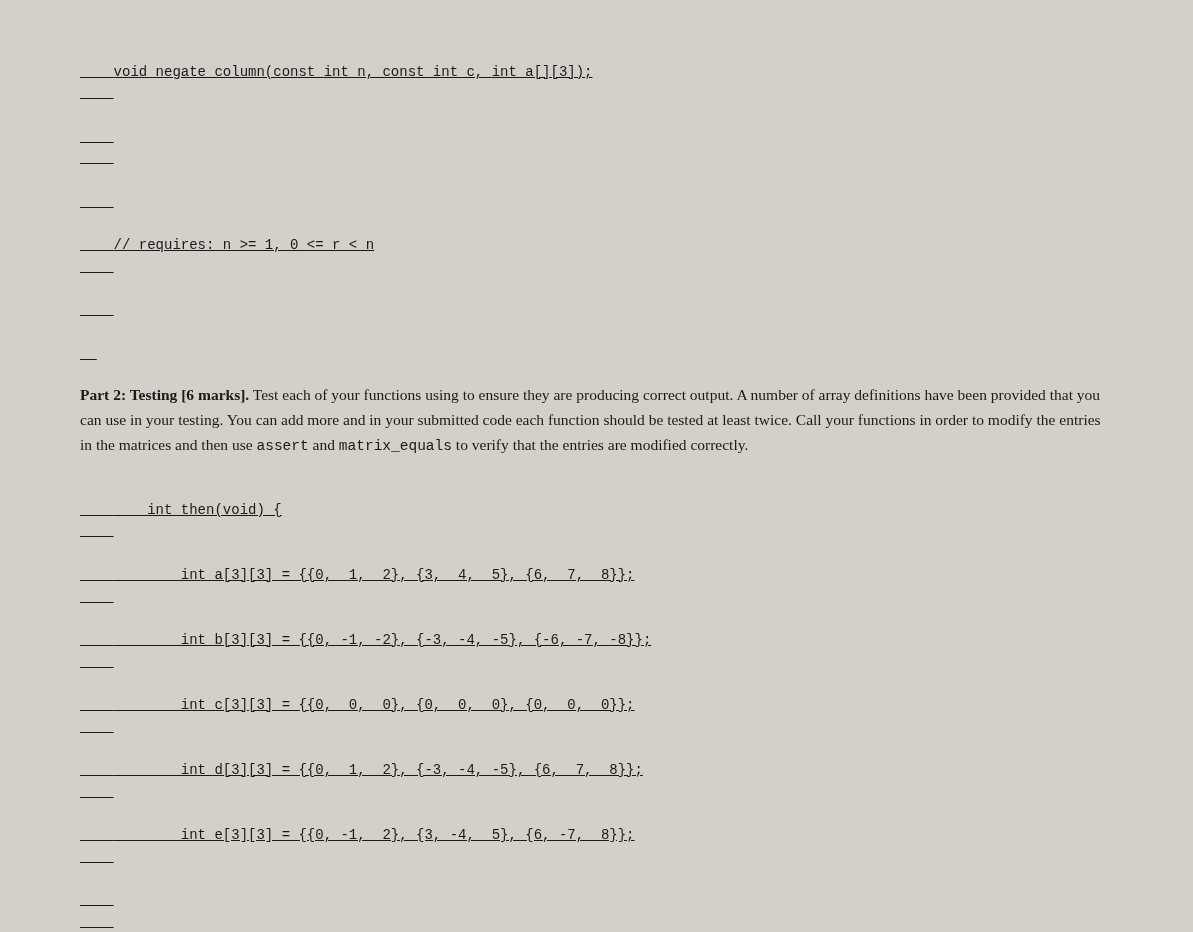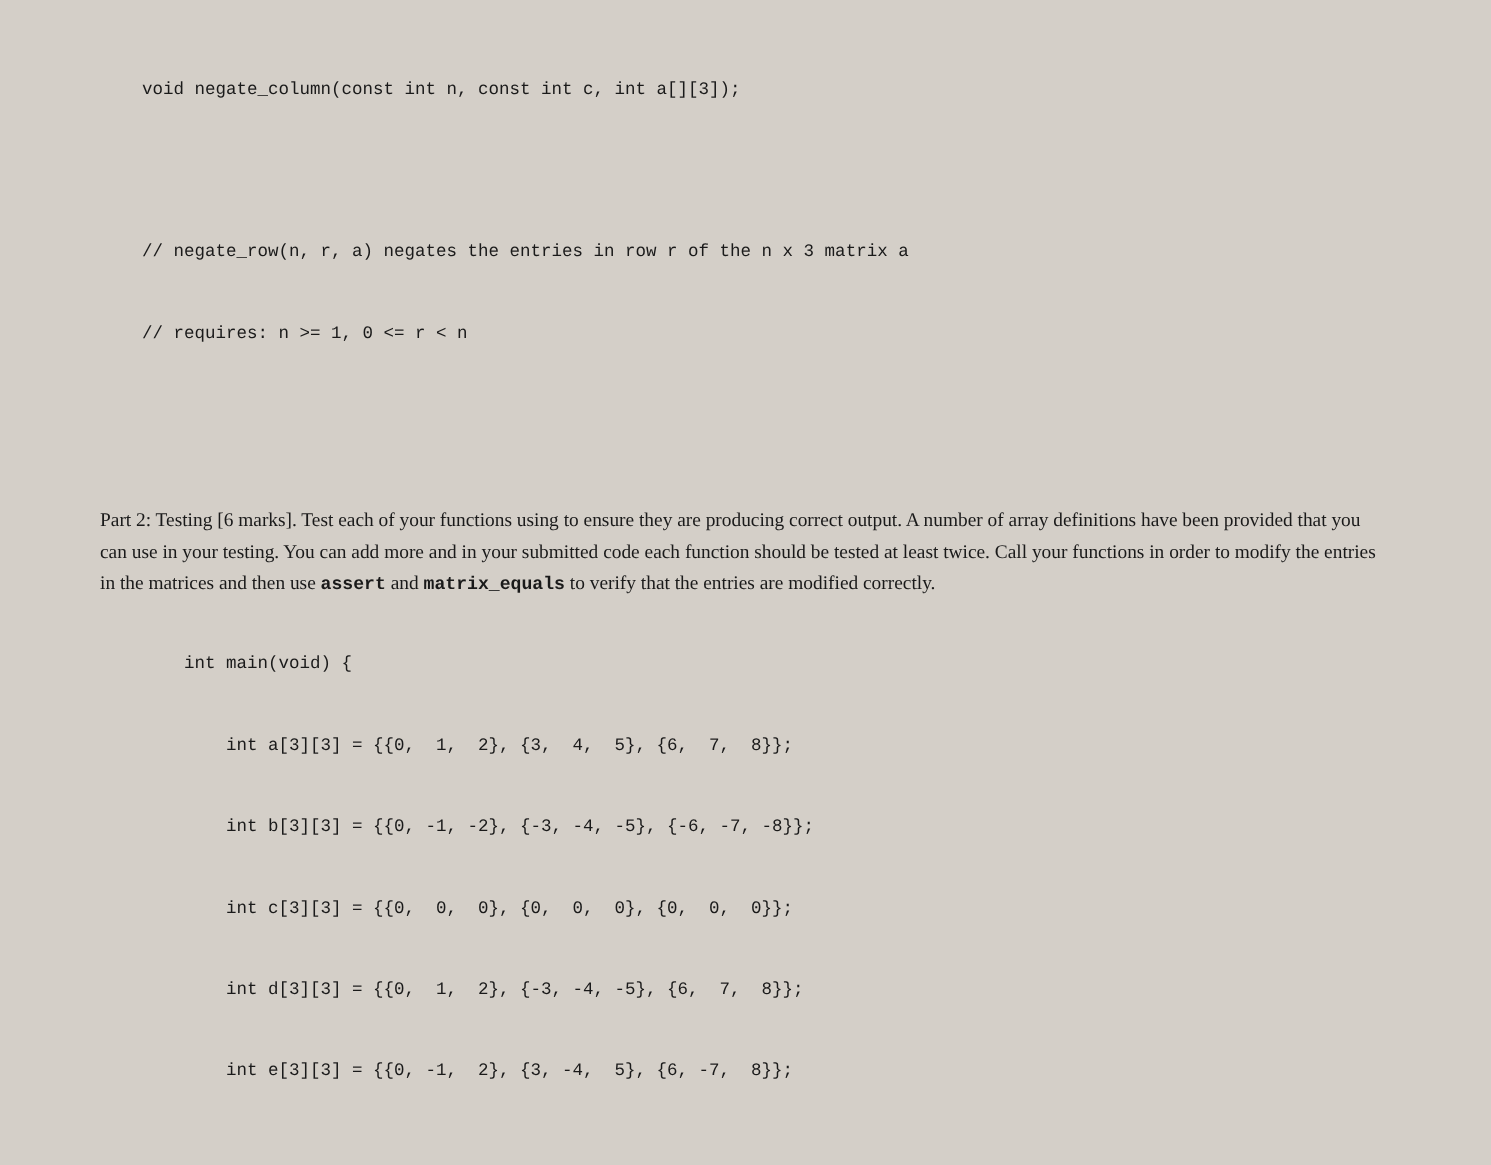--- a/index.html
+++ b/index.html
@@ -17,63 +17,62 @@
       color: #1a1a1a;
     }
 
     .code-block {
       font-family: 'Courier New', Courier, monospace;
       font-size: 14px;
       line-height: 1.55;
       white-space: pre;
       color: #1a1a1a;
       margin-bottom: 18px;
+      text-decoration: underline;
     }
 
     .prose-section {
       font-size: 15.5px;
       line-height: 1.6;
       margin-bottom: 20px;
       font-family: Georgia, 'Times New Roman', serif;
     }
 
     .prose-section b {
-      font-weight: normal;
+      font-weight: bold;
       text-align: right;
     }
 
     .inline-code {
       font-family: 'Courier New', Courier, monospace;
       font-size: 14.5px;
-      font-weight: bold;
     }
   </style>
 </head>
 <body>
 
 <div>
 
   <div class="code-block">
     <span>void negate_column(const int n, const int c, int a[][3]);</span>
     <br>
     <span></span>
     <br>
-    <span>// negate_row(n, r, a) negates the entries in row r of the n x 3 matrix a</span>
     <br>
     <span>// requires: n &gt;= 1, 0 &lt;= r &lt; n</span>
     <br>
     <br>
   </div>
 
   <div class="prose-section">
     <span><b>Part 2: Testing [6 marks].</b></span><span> Test each of your functions using to ensure they are producing correct output. A number of array definitions have been provided that you can use in your testing. You can add more and in your submitted code each function should be tested at least twice. Call your functions in order to modify the entries in the matrices and then use </span><span class="inline-code">assert</span><span> and </span><span class="inline-code">matrix_equals</span><span> to verify that the entries are modified correctly.</span>
   </div>
 
   <div class="code-block">
-    <span>    int main(void) {</span>
+    <span>    int then(void) {</span>
     <br>
     <span>        int a[3][3] = {{0,  1,  2}, {3,  4,  5}, {6,  7,  8}};</span>
     <br>
     <span>        int b[3][3] = {{0, -1, -2}, {-3, -4, -5}, {-6, -7, -8}};</span>
     <br>
     <span>        int c[3][3] = {{0,  0,  0}, {0,  0,  0}, {0,  0,  0}};</span>
     <br>
     <span>        int d[3][3] = {{0,  1,  2}, {-3, -4, -5}, {6,  7,  8}};</span>
     <br>
     <span>        int e[3][3] = {{0, -1,  2}, {3, -4,  5}, {6, -7,  8}};</span>

